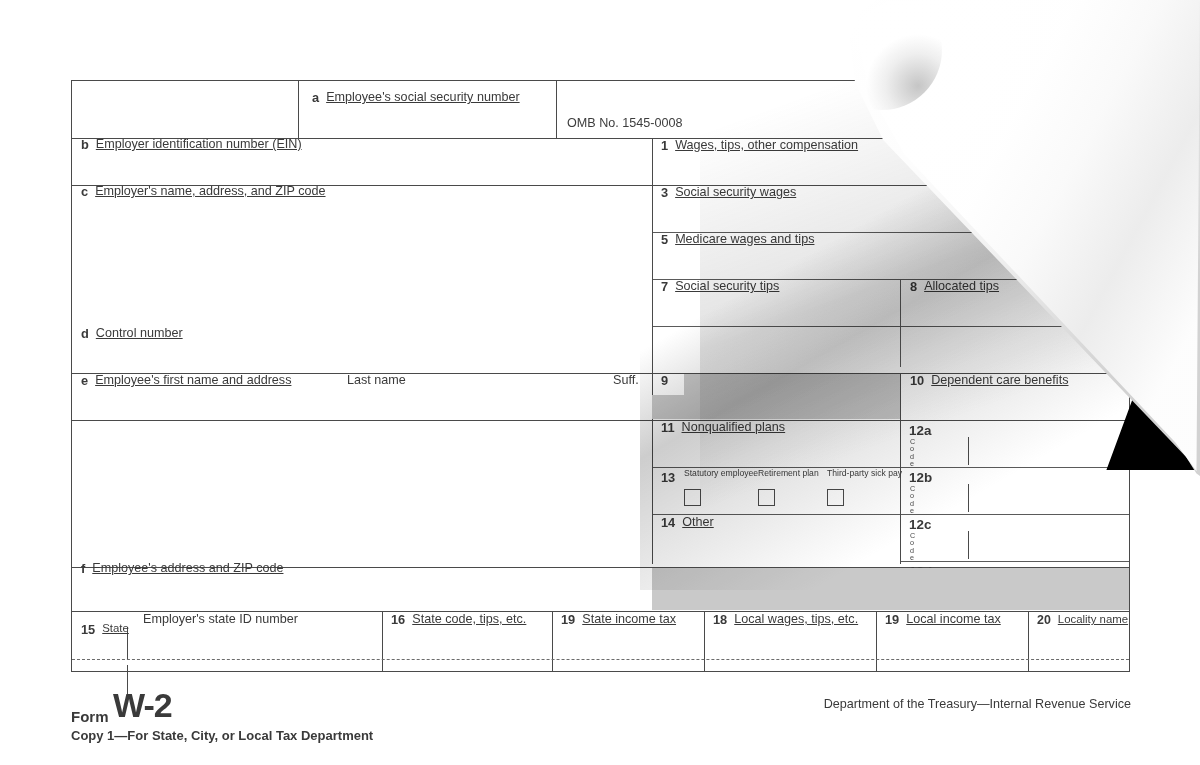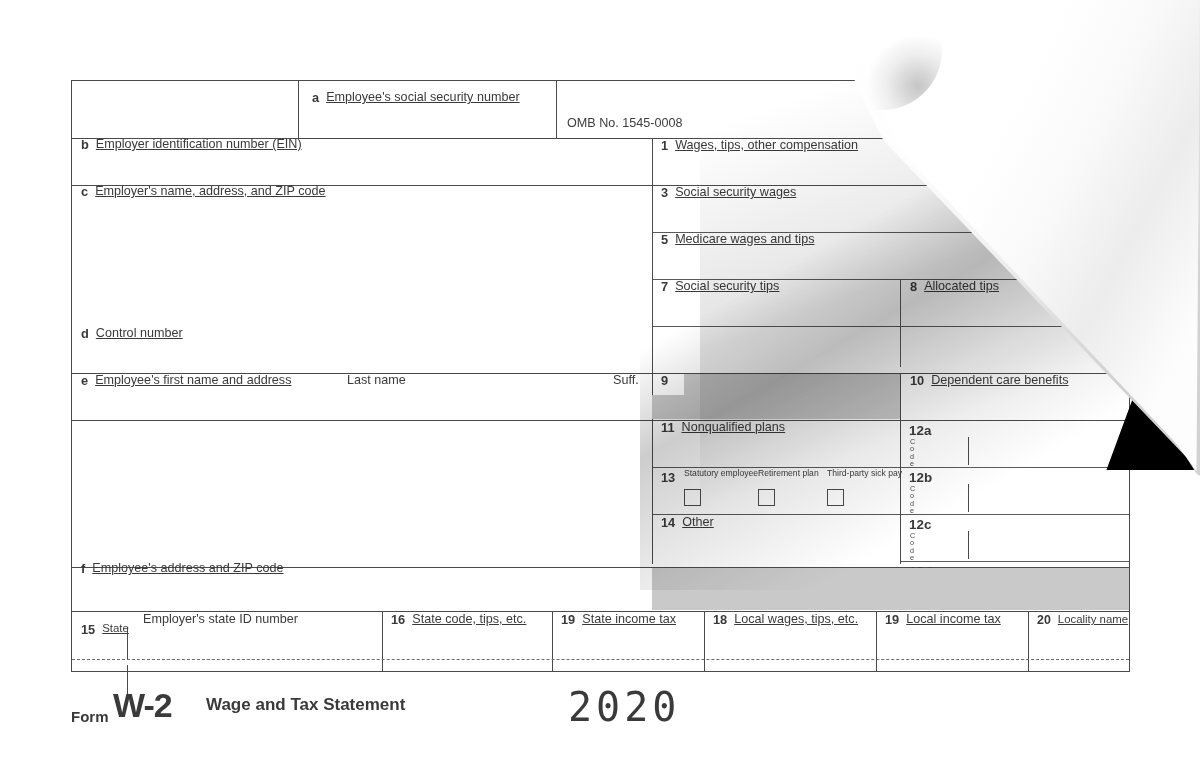--- a/index.html
+++ b/index.html
@@ -340,22 +340,22 @@
     <div class="bx" style="left:965px;top:532px;justify-content:center;">
       <span class="k num" style="font-size:12.4px;">20</span>
       <span class="t" style="font-size:11.4px;">Locality name</span>
     </div>
 
   </div>
 
   <div class="ft" style="left:71px;top:686px;width:1060px;height:70px;">
     <span class="ft-form" style="position:absolute;left:0px;top:22px;">Form</span>
     <span class="ft-w2" style="position:absolute;left:42px;top:0px;">W-2</span>
-    <span class="ft-title" style="position:absolute;left:135px;top:9px;">Wage and Tax Statement</span>
-    <span class="ft-year" style="position:absolute;left:497px;top:-2px;">2020</span>
+    <span class="ft-copy" style="position:absolute;left:0px;top:42px;">Copy 1—For State, City, or Local Tax Department</span>
+    <span class="ft-dept" style="position:absolute;right:0px;top:11px;">Department of the Treasury—Internal Revenue Service</span>
   </div>
 
   <div class="curl-shadow"></div>
   <div class="curl-shadow2"></div>
   <div class="curl-black"></div>
   <div class="curl-black2"></div>
   <div class="curl-flap"></div>
   <div class="curl-flap-hi"></div>
   <div class="curl-spine"></div>
 

